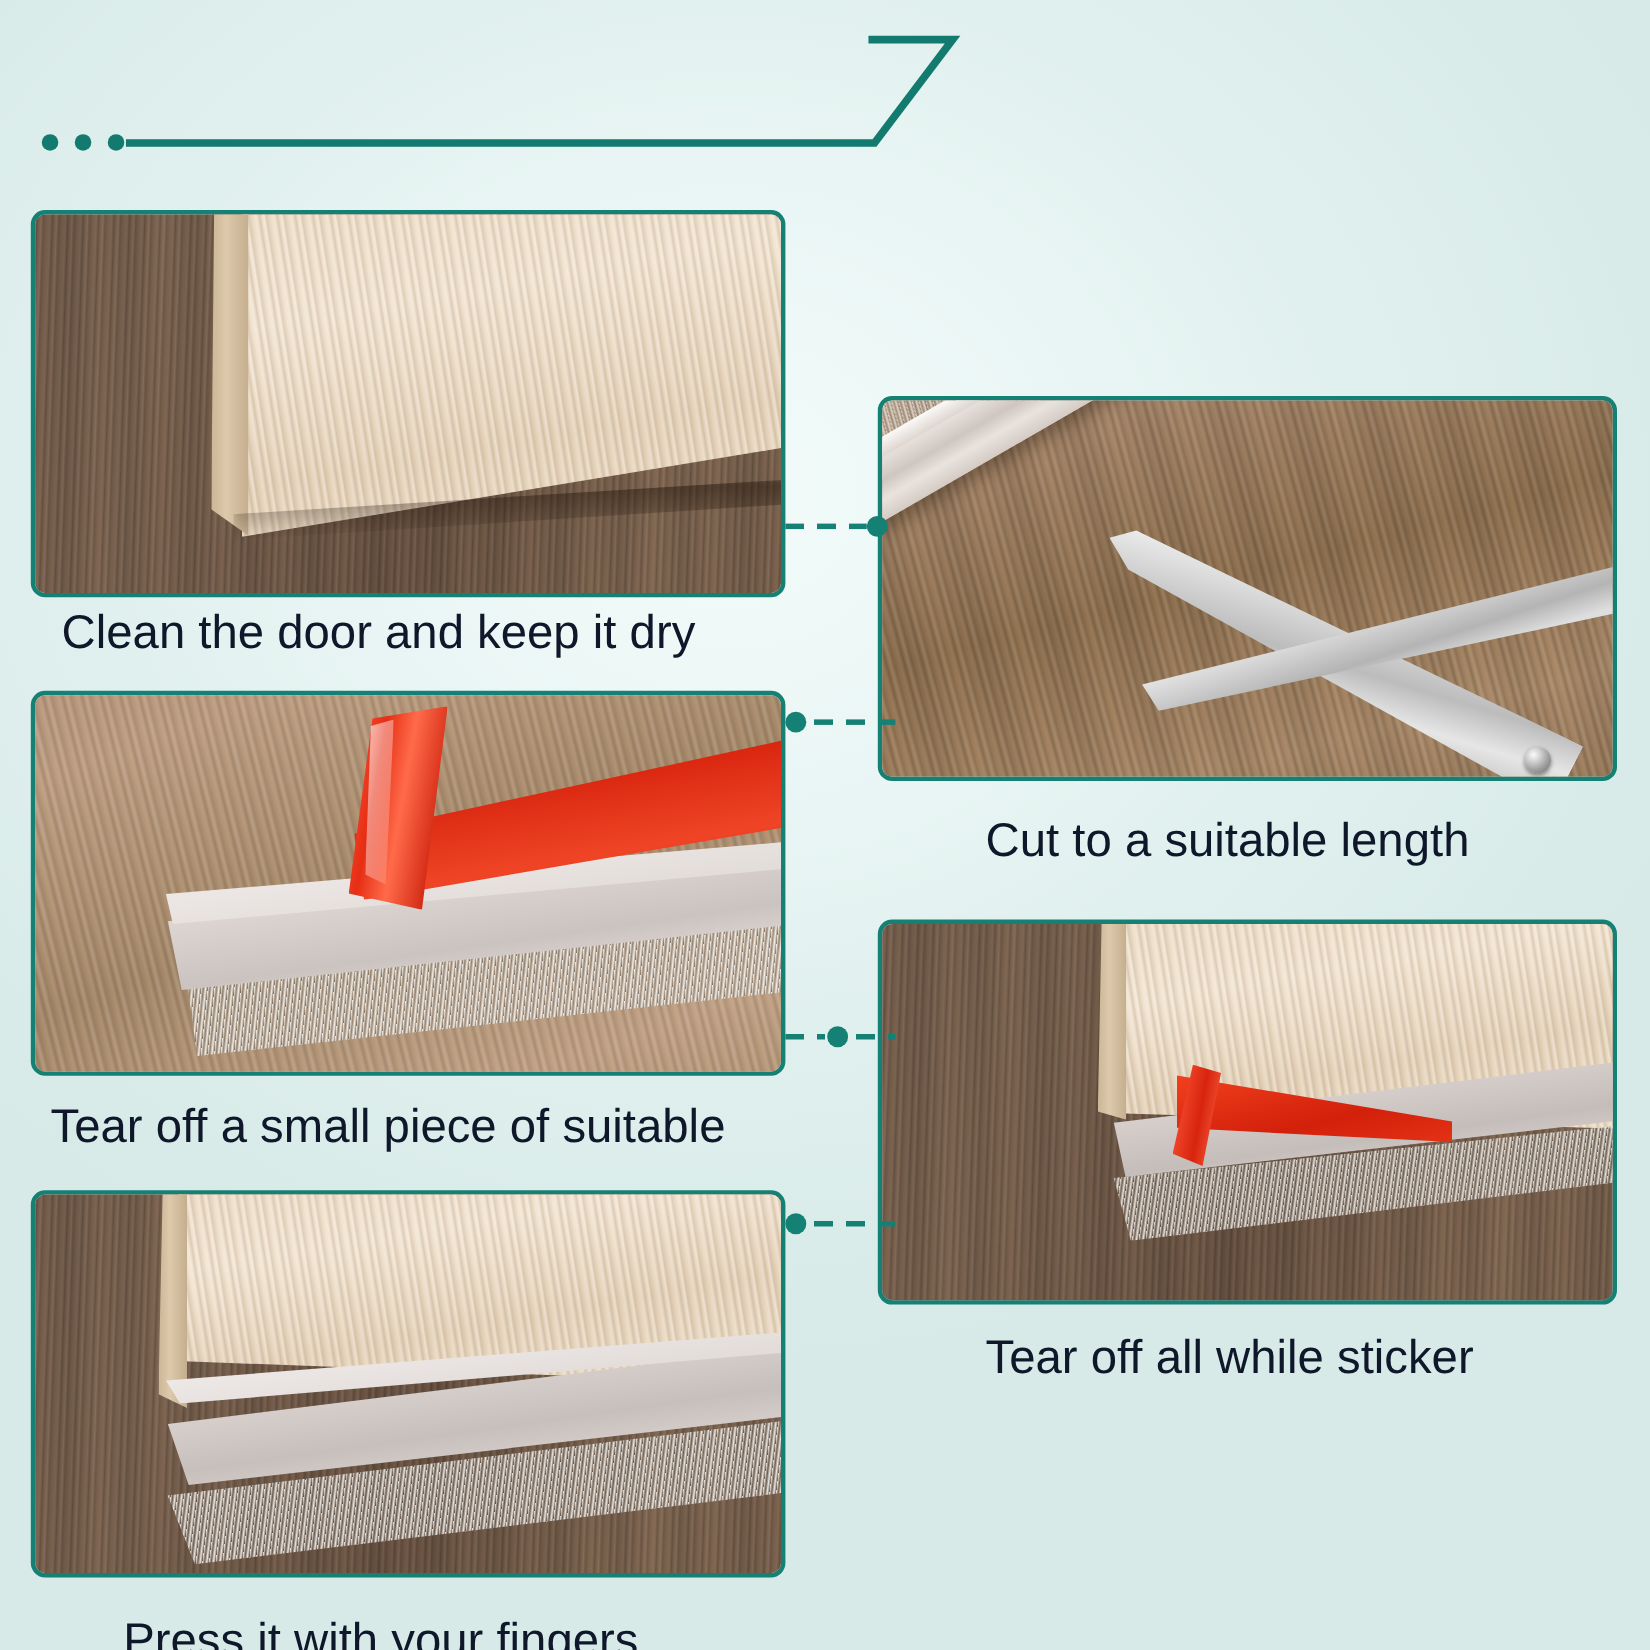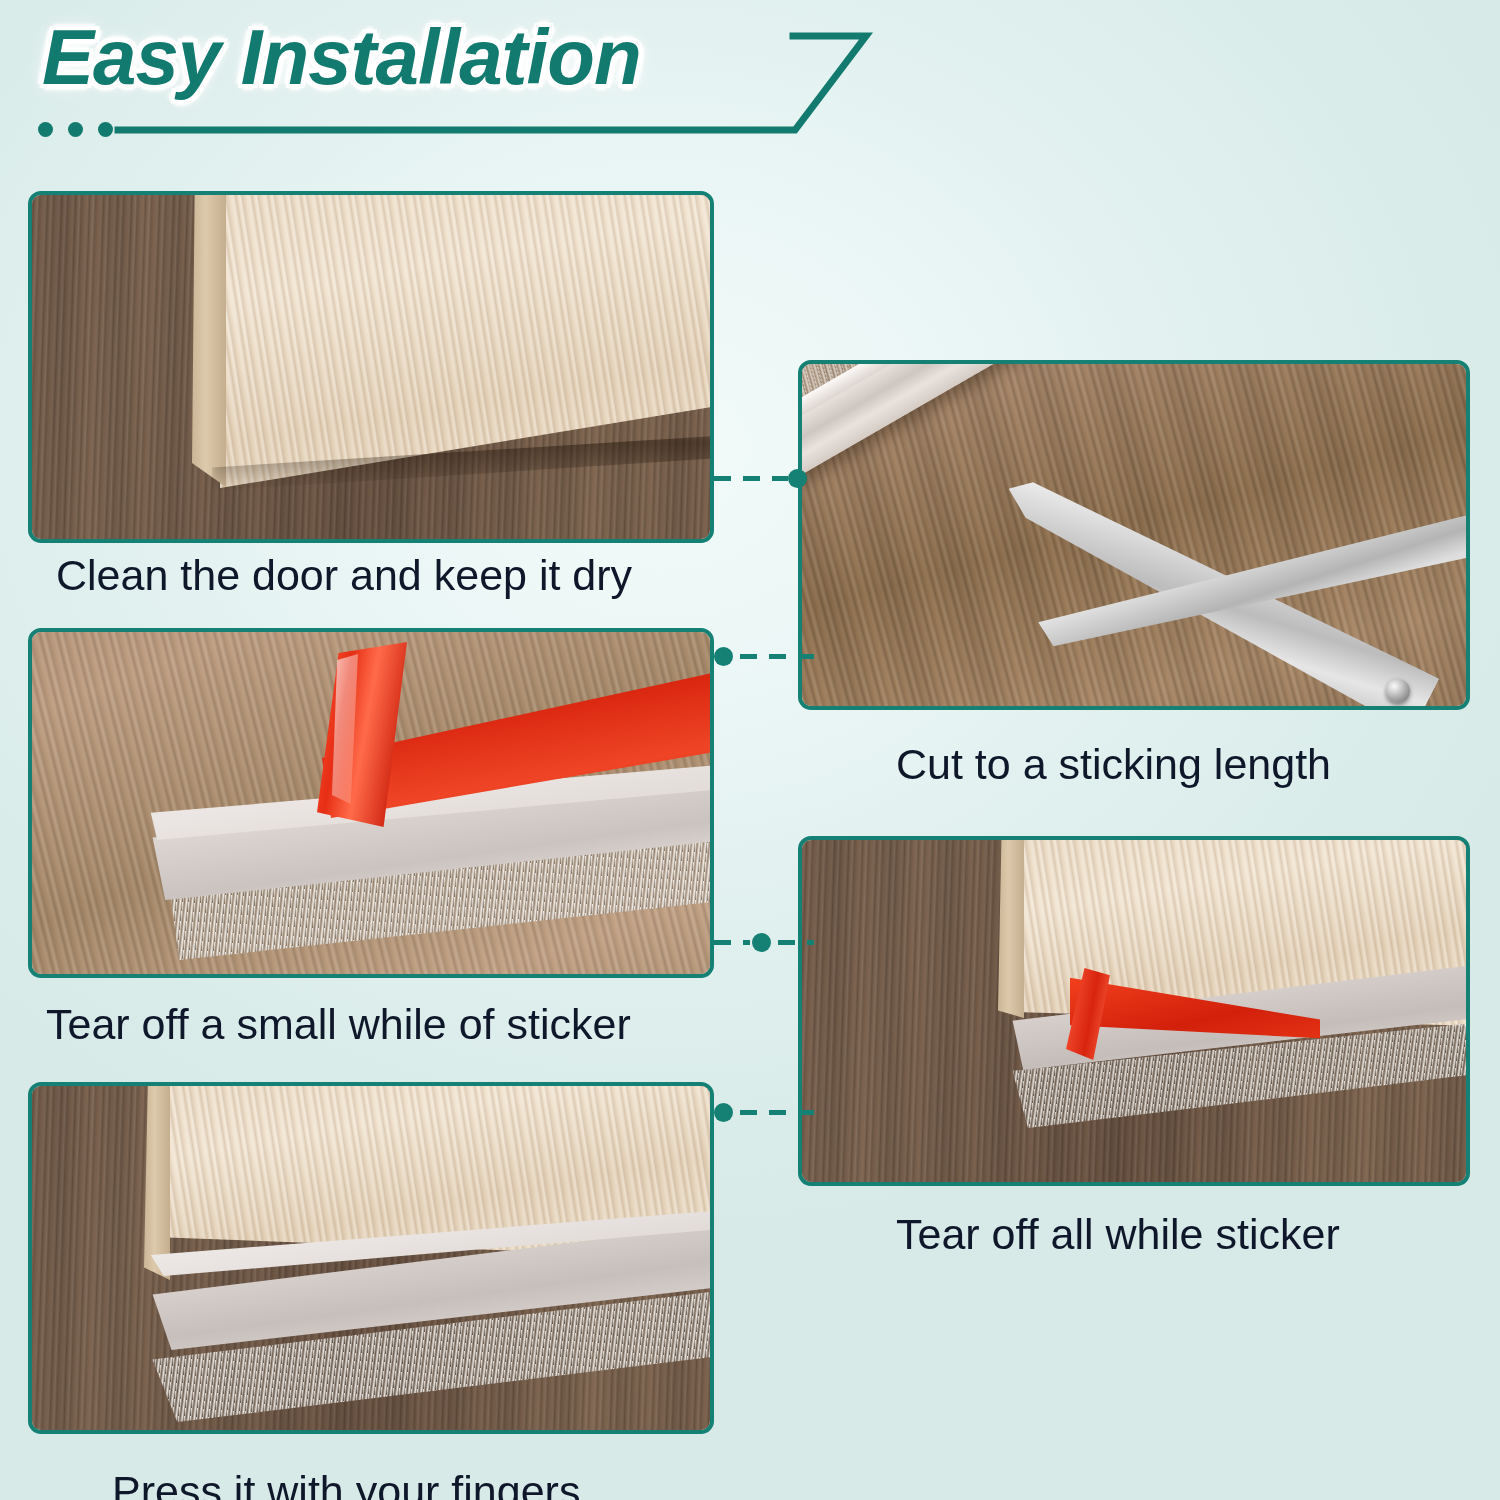--- a/index.html
+++ b/index.html
@@ -155,21 +155,20 @@
 
   <svg id="title-deco" viewBox="0 0 900 160" xmlns="http://www.w3.org/2000/svg">
 
     <path d="M 793 36 L 866 36 L 795 130 L 118 130" fill="none" stroke="#127a6e" stroke-width="7" stroke-linecap="square" stroke-linejoin="miter"></path>
   </svg>
 
   <div class="title-dot" id="title-dot-1"></div>
   <div class="title-dot" id="title-dot-2"></div>
   <div class="title-dot" id="title-dot-3"></div>
 
-  <div id="title-text">Easy Installation</div>
 </div>
 
 <div class="panel" style="left:28px; top:191px; width:686px; height:352px;">
   <div class="panel-inner">
 
     <div class="wood wood-dark"></div>
 
     <div style="position:absolute; left:188px; top:-30px; width:640px; height:340px;
                 clip-path: polygon(0% 2%, 100% 0%, 100% 64%, 0% 95%);">
       <div class="wood door-face" style="inset:0;"></div>
@@ -218,21 +217,21 @@
                 clip-path: polygon(2% 22%, 100% 4%, 100% 96%, 4% 80%);
                 background: linear-gradient(175deg,#eeeeee 0%,#cfcfcf 34%,#b4b4b4 62%,#dedede 88%);
                 box-shadow: 0 6px 14px rgba(40,25,12,0.34);"></div>
 
     <div style="position:absolute; left:584px; top:315px; width:24px; height:24px;
                 border-radius:50%;
                 background: radial-gradient(circle at 34% 30%, #fbfbfb, #9b9b9b 62%, #6d6d6d);
                 box-shadow: 0 2px 4px rgba(0,0,0,0.45);"></div>
   </div>
 </div>
-<div class="caption" style="left:896px; top:740px;">Cut to a sticking length</div>
+<div class="caption" style="left:896px; top:740px;">Cut to a suitable length</div>
 
 <div class="panel" style="left:28px; top:628px; width:686px; height:350px;">
   <div class="panel-inner">
     <div class="wood wood-light"></div>
 
     <div style="position:absolute; left:110px; top:196px; width:620px; height:132px;
                 clip-path: polygon(4% 30%, 100% 0%, 100% 52%, 6% 100%);
                 background: repeating-linear-gradient(96deg,
                    rgba(238,236,232,0.95) 0px, rgba(120,112,102,0.45) 2px,
                    rgba(248,246,242,0.9) 4px, rgba(96,90,82,0.5) 6px);
@@ -254,21 +253,21 @@
 
     <div style="position:absolute; left:285px; top:10px; width:90px; height:185px;
                 clip-path: polygon(24% 6%, 100% 0%, 74% 100%, 0% 92%);
                 background: linear-gradient(100deg,#ff5a3c 0%,#e62e14 30%,#ff6b4a 52%,#cf2410 84%);
                 box-shadow: 4px 4px 10px rgba(60,10,0,0.35);"></div>
     <div style="position:absolute; left:300px; top:22px; width:26px; height:150px;
                 clip-path: polygon(20% 4%, 100% 0%, 72% 100%, 0% 94%);
                 background: linear-gradient(100deg,rgba(255,255,255,0.68),rgba(255,255,255,0.06));"></div>
   </div>
 </div>
-<div class="caption" style="left:46px; top:1000px;">Tear off a small while of sticker</div>
+<div class="caption" style="left:46px; top:1000px;">Tear off a small piece of suitable</div>
 
 <div class="panel" style="left:798px; top:836px; width:672px; height:350px;">
   <div class="panel-inner">
     <div class="wood wood-dark"></div>
 
     <div style="position:absolute; left:214px; top:-12px; width:520px; height:200px;
                 clip-path: polygon(0% 0%, 100% 0%, 100% 100%, 0% 92%);">
       <div class="wood door-face" style="inset:0;"></div>
     </div>
 

